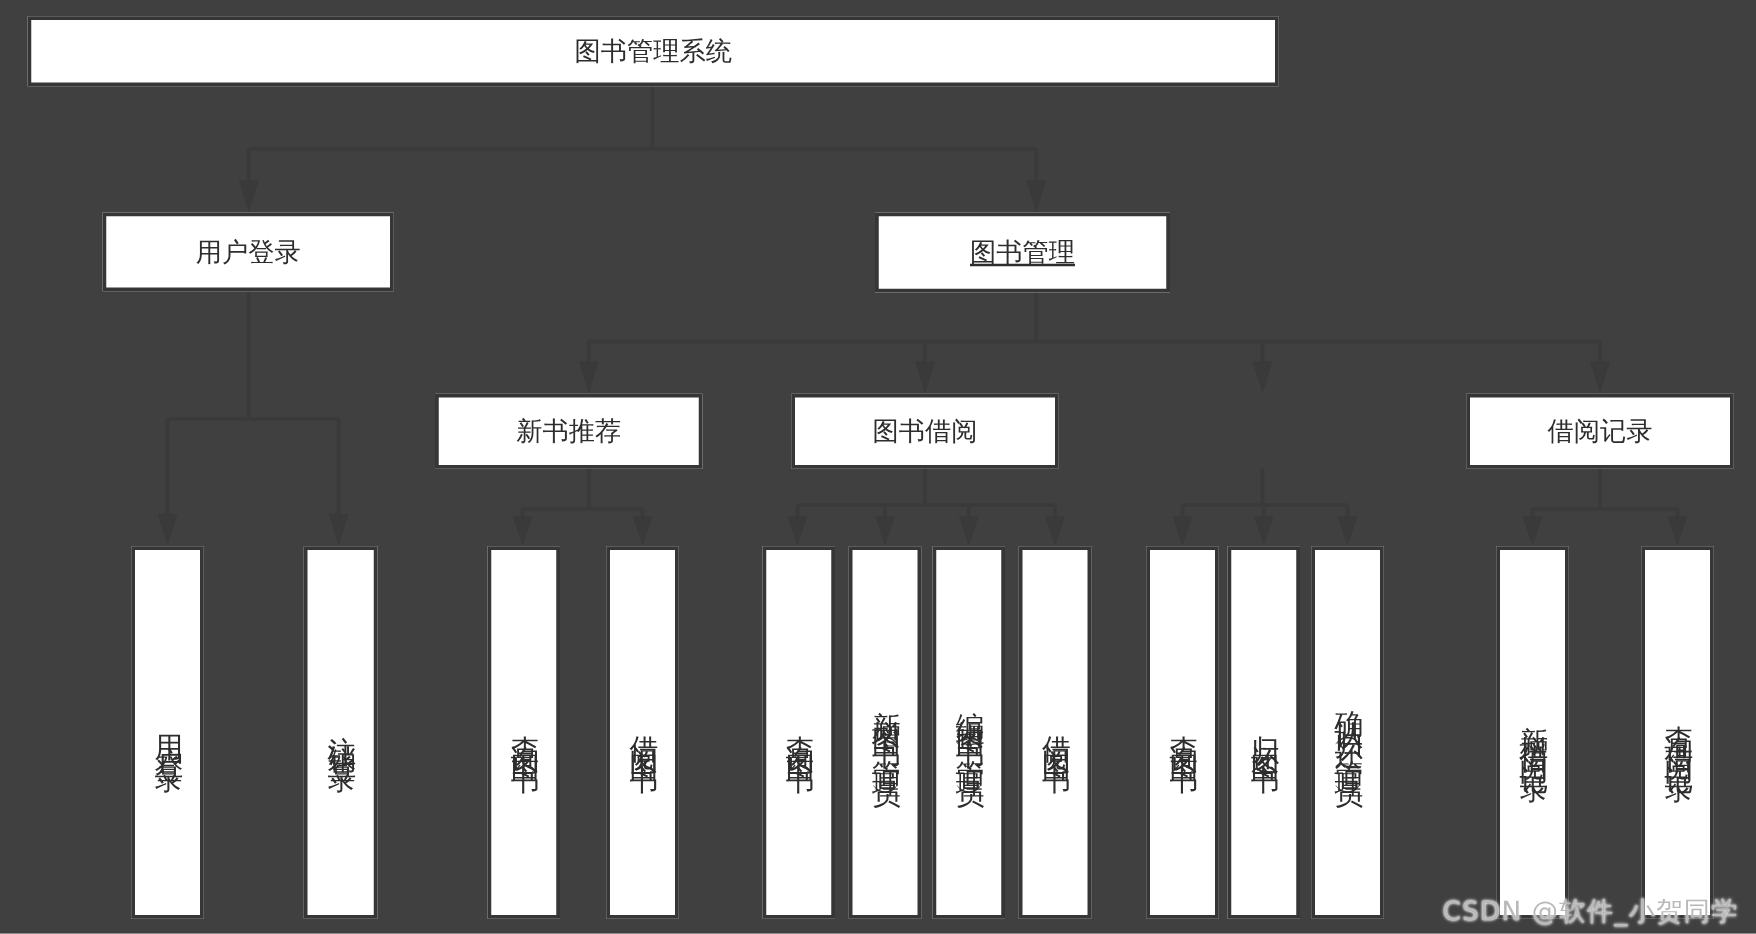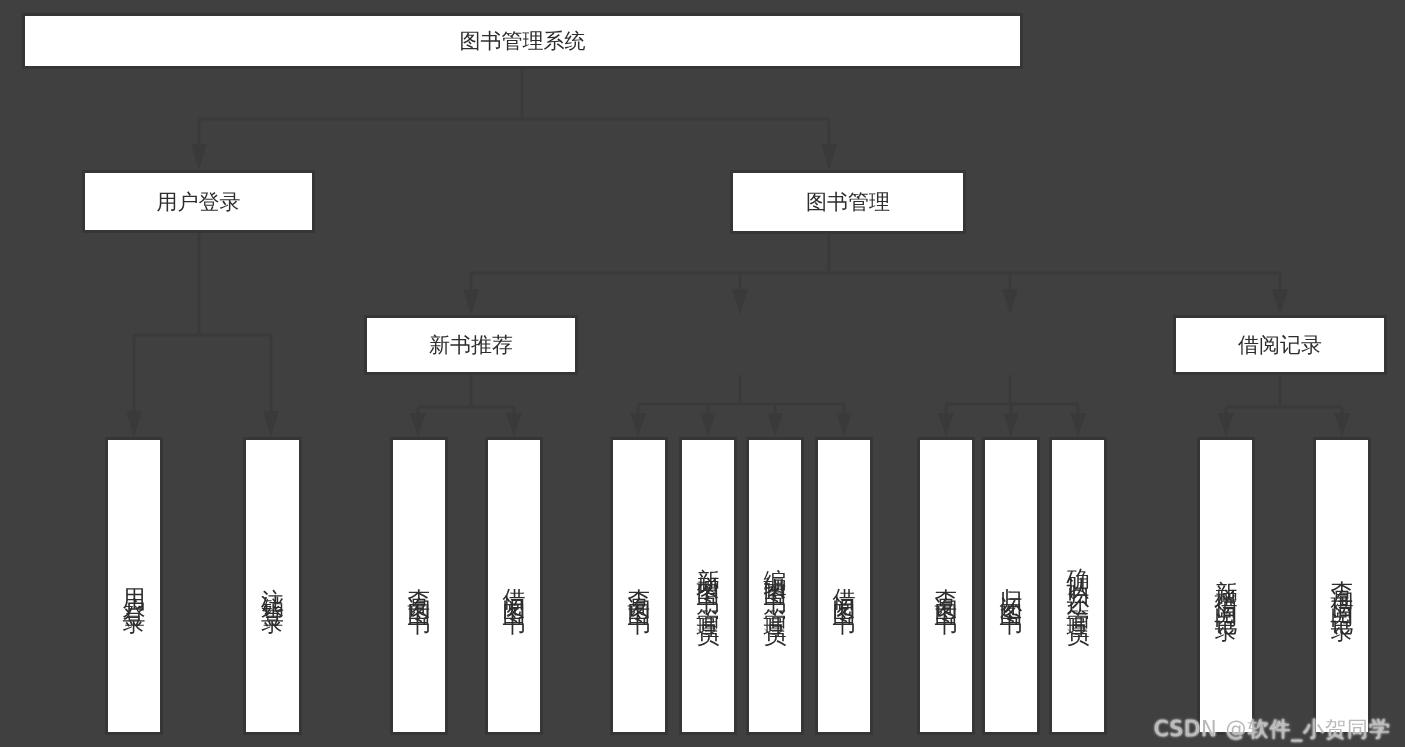--- a/index.html
+++ b/index.html
@@ -67,23 +67,24 @@
       <polygon points="1003,413 1019,413 1011,437"></polygon>
       <polygon points="1070,413 1086,413 1078,437"></polygon>
       <polygon points="1218,413 1234,413 1226,437"></polygon>
       <polygon points="1334,413 1350,413 1342,437"></polygon>
     </g>
   </svg>
 
   <div class="box" style="left:22px;top:13px;width:1001px;height:56px;">图书管理系统</div>
 
   <div class="box" style="left:82px;top:170px;width:233px;height:63px;">用户登录</div>
-  <div class="box" style="left:730px;top:170px;width:236px;height:64px;">图书管理</div>
+  <div class="box" style="left:700px;top:170px;width:236px;height:64px;text-decoration:underline;">图书管理</div>
 
-  <div class="box" style="left:364px;top:315px;width:214px;height:60px;">新书推荐</div>
+  <div class="box" style="left:348px;top:315px;width:214px;height:60px;">新书推荐</div>
+  <div class="box" style="left:633px;top:315px;width:214px;height:60px;">图书借阅</div>
   <div class="box" style="left:1173px;top:315px;width:214px;height:60px;">借阅记录</div>
 
   <div class="box vbox" style="left:105px;top:437px;width:58px;height:298px;">用户登录</div>
   <div class="box vbox" style="left:243px;top:437px;width:59px;height:298px;">注销登录</div>
 
   <div class="box vbox" style="left:390px;top:437px;width:58px;height:298px;">查询图书</div>
   <div class="box vbox" style="left:485px;top:437px;width:58px;height:298px;">借阅图书</div>
 
   <div class="box vbox" style="left:610px;top:437px;width:58px;height:298px;">查询图书</div>
   <div class="box vbox" style="left:679px;top:437px;width:58px;height:298px;">新增图书（管理员）</div>

